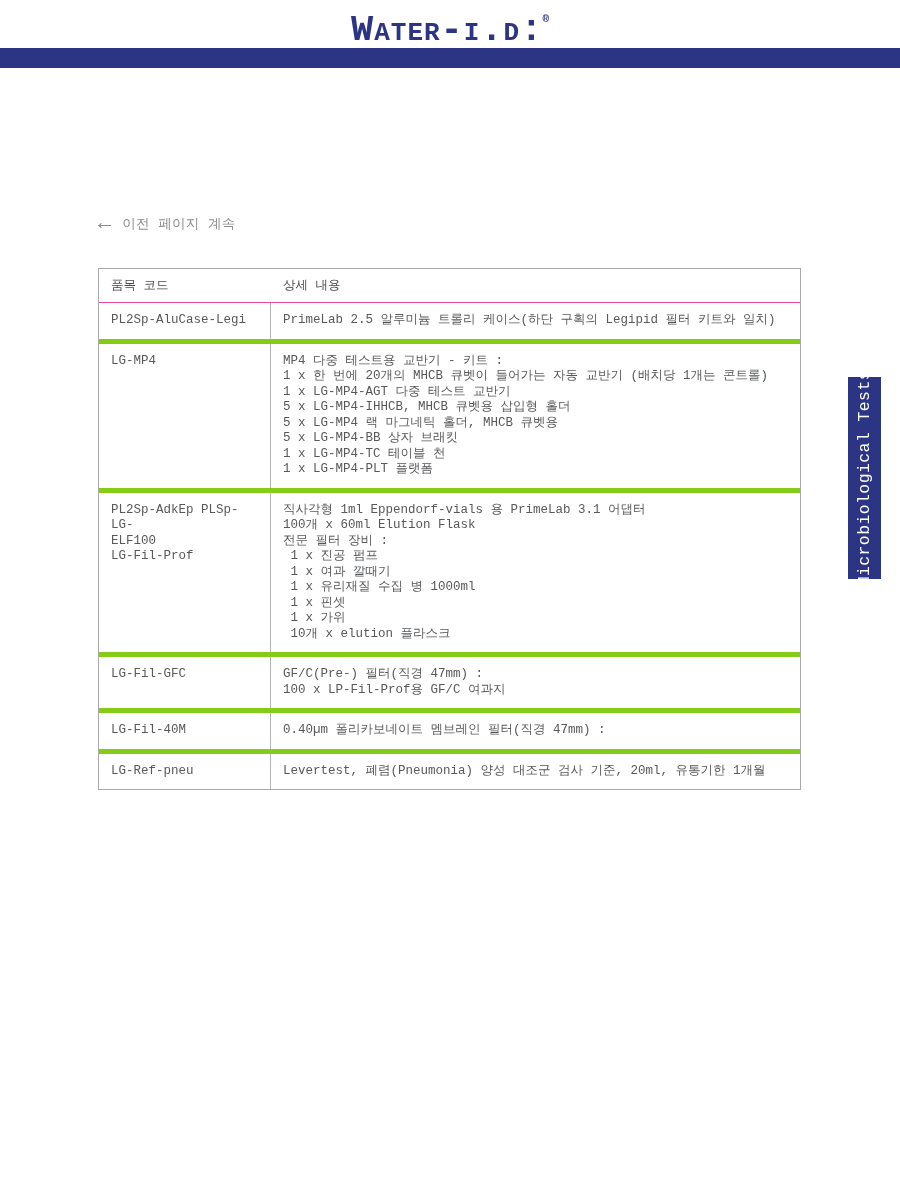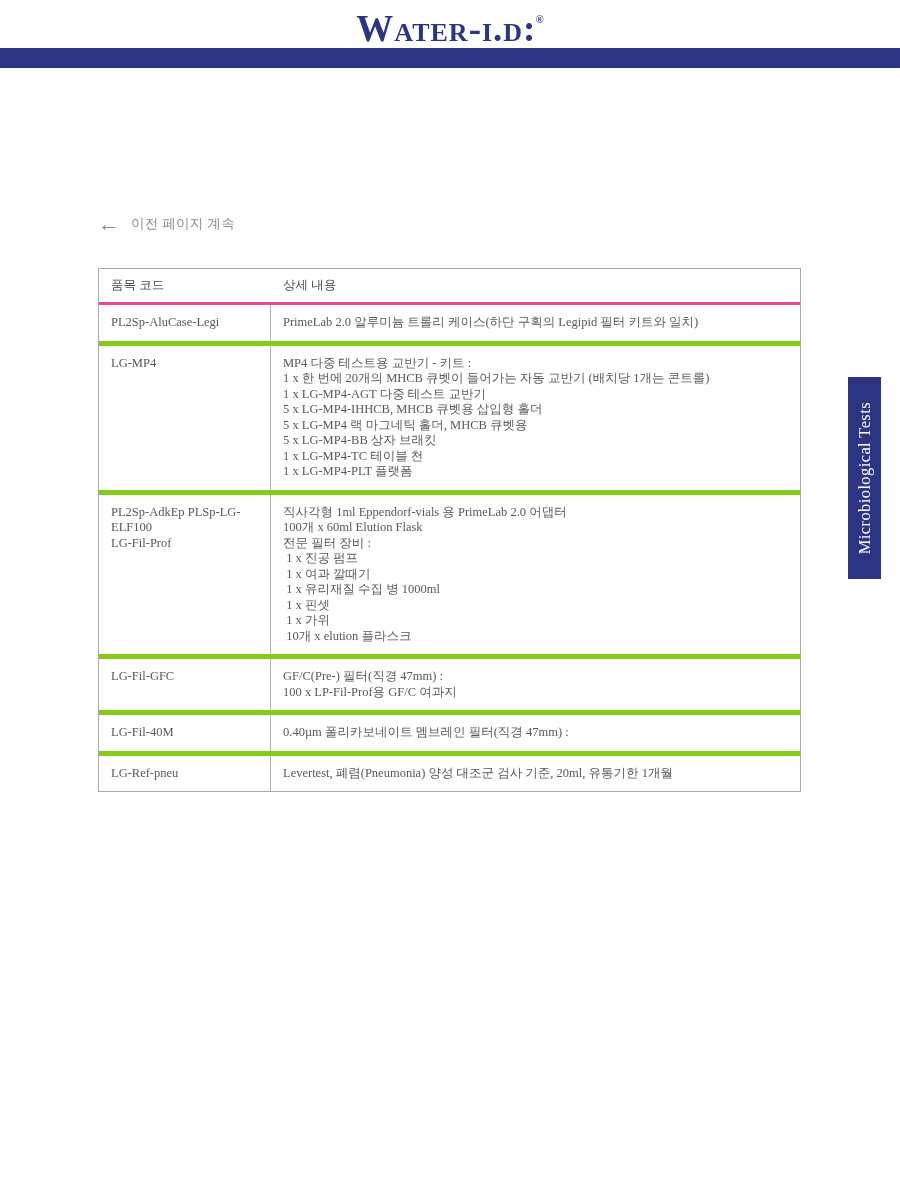--- a/index.html
+++ b/index.html
@@ -1,19 +1,19 @@
 <!DOCTYPE html>
 <html><head>
 <meta charset="utf-8">
 <style>
   * { margin:0; padding:0; box-sizing:border-box; }
   html,body { background:#ffffff; }
   .page {
     position:relative; width:900px; height:874px; background:#ffffff;
-    font-family:Liberation Serif, serif; overflow:hidden;
+    font-family:Liberation Mono, monospace; overflow:hidden;
   }
 
   
   .logo-block { position:absolute; top:1px; left:0; width:100%; text-align:center; }
   .wordmark {
     color:#2b3583; font-weight:bold; font-size:37px; line-height:36px;
     font-variant:small-caps; letter-spacing:1px; display:inline-block;
   }
   .wordmark .colon { font-variant:normal; letter-spacing:0; }
   .wordmark .reg { font-size:11px; font-variant:normal; vertical-align:18px; letter-spacing:0; }
@@ -34,21 +34,21 @@
     color:#8c8c8c;
   }
   .continue-note .arrow { font-size:22px; line-height:22px; color:#8a8a8a; }
   .continue-note .note-text { font-size:13.5px; letter-spacing:0.3px;text-align:center; }
 
   
   .catalog-table {
     position:absolute; left:98px; top:268px; width:703px;
     border:1px solid #a9a9a9; color:#57585a; font-size:12.5px;
   }
-  .t-header { display:flex; border-bottom:3px solid #ec4899; }
+  .t-header { display:flex; border-bottom:1px solid #ec4899; }
   .t-header .t-cell { padding:8px 12px; color:#4a4a4c; }
   .t-row { display:flex; border-bottom:5px solid #84cc16; }
   .t-row:last-child { border-bottom:none; }
   .t-cell.code-col, .t-cell.code-cell { width:172px; flex:0 0 172px; }
   .t-cell.detail-col, .t-cell.detail-cell { flex:1; }
   .t-cell.code-cell { border-right:1px solid #b4b4b4; }
   .t-row .t-cell { padding:10px 12px; }
   .t-cell .line { line-height:15.5px; white-space:pre-wrap; }
 
   
@@ -101,21 +101,21 @@
     <div class="t-header">
       <div class="t-cell code-col">품목 코드</div>
       <div class="t-cell detail-col">상세 내용</div>
     </div>
     <div id="rows-container">
         <div class="t-row">
           <div class="t-cell code-cell">
             <div class="line">PL2Sp-AluCase-Legi</div>
           </div>
           <div class="t-cell detail-cell">
-            <div class="line">PrimeLab 2.0 알루미늄 트롤리 케이스(하단 구획의 Legipid 필터 키트와 일치)</div>
+            <div class="line">PrimeLab 2.5 알루미늄 트롤리 케이스(하단 구획의 Legipid 필터 키트와 일치)</div>
           </div>
         </div>
         <div class="t-row">
           <div class="t-cell code-cell">
             <div class="line">LG-MP4</div>
           </div>
           <div class="t-cell detail-cell">
             <div class="line">MP4 다중 테스트용 교반기 - 키트 :</div>
             <div class="line">1 x 한 번에 20개의 MHCB 큐벳이 들어가는 자동 교반기 (배치당 1개는 콘트롤)</div>
             <div class="line">1 x LG-MP4-AGT 다중 테스트 교반기</div>
@@ -126,21 +126,21 @@
             <div class="line">1 x LG-MP4-PLT 플랫폼</div>
           </div>
         </div>
         <div class="t-row">
           <div class="t-cell code-cell">
             <div class="line">PL2Sp-AdkEp PLSp-LG-</div>
             <div class="line">ELF100</div>
             <div class="line">LG-Fil-Prof</div>
           </div>
           <div class="t-cell detail-cell">
-            <div class="line">직사각형 1ml Eppendorf-vials 용 PrimeLab 2.0 어댑터</div>
+            <div class="line">직사각형 1ml Eppendorf-vials 용 PrimeLab 3.1 어댑터</div>
             <div class="line">100개 x 60ml Elution Flask</div>
             <div class="line">전문 필터 장비 :</div>
             <div class="line"> 1 x 진공 펌프</div>
             <div class="line"> 1 x 여과 깔때기</div>
             <div class="line"> 1 x 유리재질 수집 병 1000ml</div>
             <div class="line"> 1 x 핀셋</div>
             <div class="line"> 1 x 가위</div>
             <div class="line"> 10개 x elution 플라스크</div>
           </div>
         </div>

